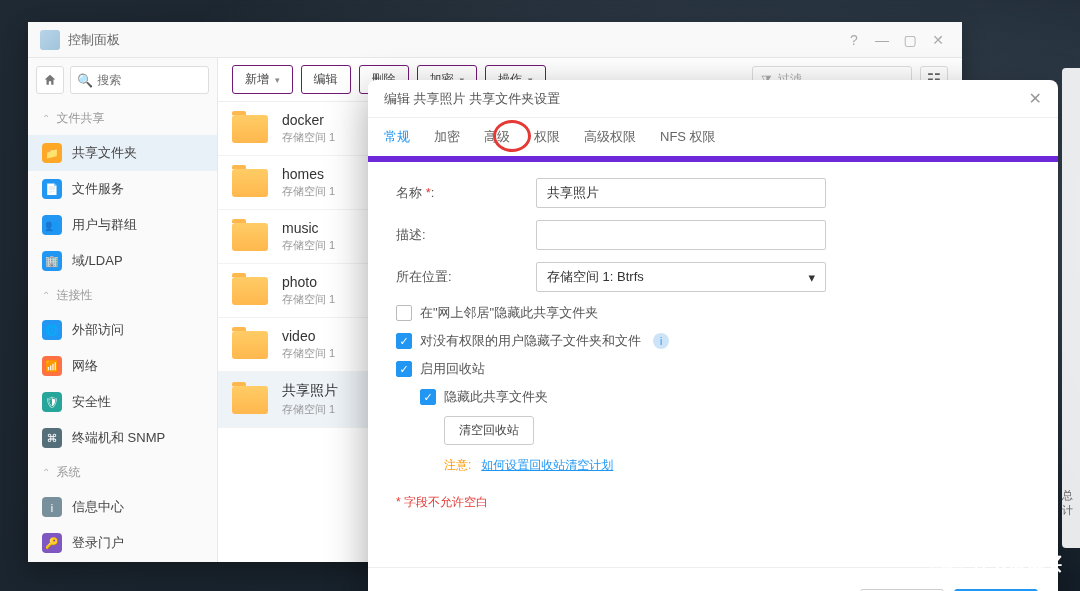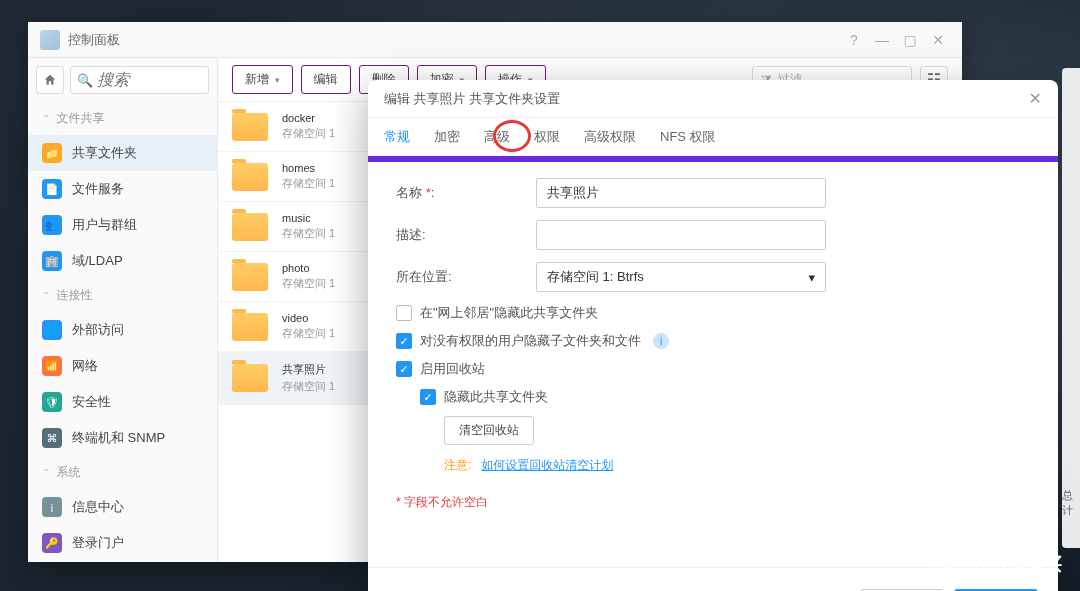--- a/index.html
+++ b/index.html
@@ -11,21 +11,21 @@
 .title-bar { height:36px; display:flex; align-items:center; padding:0 12px; background:#f9f9f9; border-bottom:1px solid #e8e8e8; }
 .title-bar .app-icon { width:20px; height:20px; background:linear-gradient(135deg,#b8d4e8,#a0c4dc); border-radius:3px; margin-right:8px; }
 .title-bar .title { font-size:13px; color:#666; flex:1; }
 .title-bar .win-btn { width:24px; height:24px; display:flex; align-items:center; justify-content:center; color:#aaa; font-size:14px; cursor:pointer; margin-left:4px; }
 
 .main-body { flex:1; display:flex; overflow:hidden; }
 .sidebar { width:190px; border-right:1px solid #e8e8e8; display:flex; flex-direction:column; background:#fafafa; }
 .search-row { display:flex; padding:8px; gap:6px; align-items:center; }
 .home-btn { width:28px; height:28px; border:1px solid #ddd; border-radius:3px; display:flex; align-items:center; justify-content:center; background:#fff; cursor:pointer; }
 .search-input-wrap { flex:1; height:28px; border:1px solid #ddd; border-radius:3px; display:flex; align-items:center; padding:0 6px; background:#fff; }
-.search-input-wrap input { border:none; outline:none; width:100%; font-size:16px; color:#b91c1c;font-style:italic; }
+.search-input-wrap input { border:none; outline:none; width:100%; font-size:12px; color:#b91c1c; }
 .search-icon { color:#999; font-size:13px; margin-right:4px; }
 
 .nav-section-label { display:flex; align-items:center; font-size:12px; color:#999; padding:8px 14px; cursor:pointer; gap:6px; }
 .chevron { font-size:10px; color:#bbb; }
 .nav-item { display:flex; align-items:center; padding:8px 14px; font-size:13px; color:#444; cursor:pointer; gap:10px; }
 .nav-item.active { background:#e8f0f8; }
 .nav-icon { width:20px; height:20px; border-radius:4px; display:flex; align-items:center; justify-content:center; color:#fff; font-size:11px; }
 .icon-folder { background:#ffa726; }
 .icon-file { background:#2196f3; }
 .icon-users { background:#2196f3; }
@@ -43,21 +43,21 @@
 .tb-btn.drop::after { content:"▾"; font-size:9px; color:#888; margin-left:2px; }
 .tb-spacer { flex:1; }
 .filter-input { width:160px; height:28px; border:1px solid #ddd; border-radius:3px; padding:0 8px; font-size:12px; display:flex; align-items:center; color:#aaa; gap:6px; }
 .grid-btn { width:28px; height:28px; border:1px solid #ddd; border-radius:3px; display:flex; align-items:center; justify-content:center; color:#666; cursor:pointer; }
 
 .folder-list { flex:1; overflow:auto; }
 .folder-row { display:flex; align-items:center; padding:10px 14px; border-bottom:1px solid #f2f2f2; cursor:pointer; gap:14px; }
 .folder-row.selected { background:#eef3f8; }
 .folder-thumb { width:36px; height:28px; background:linear-gradient(180deg,#ffcc66 0%,#ffb84d 100%); border-radius:3px; position:relative; }
 .folder-thumb::before { content:""; position:absolute; top:-4px; left:0; width:14px; height:4px; background:#ffb84d; border-radius:2px 2px 0 0; }
-.folder-meta .fname { font-size:11px; color:#333; font-weight:500; }
+.folder-meta .fname { font-size:14px; color:#333; font-weight:500; }
 .folder-meta .floc { font-size:11px; color:#999; margin-top:2px; }
 
 
 .dialog { position:absolute; left:368px; top:80px; width:690px; height:543px; background:#fff; border-radius:8px; box-shadow:0 12px 40px rgba(0,0,0,0.35); display:flex; flex-direction:column; }
 .dialog-head { height:38px; display:flex; align-items:center; padding:0 16px; border-bottom:1px solid #eee; }
 .dialog-head .dtitle { font-size:13px; color:#555; flex:1; }
 .dialog-head .dclose { color:#999; cursor:pointer; font-size:16px; }
 .dialog-tabs { display:flex; padding:0 16px; border-bottom:6px solid #6d28d9; position:relative; }
 .dtab { padding:10px 0; margin-right:24px; font-size:13px; color:#666; cursor:pointer; }
 .dtab.active { color:#2196f3; font-weight:500; }

